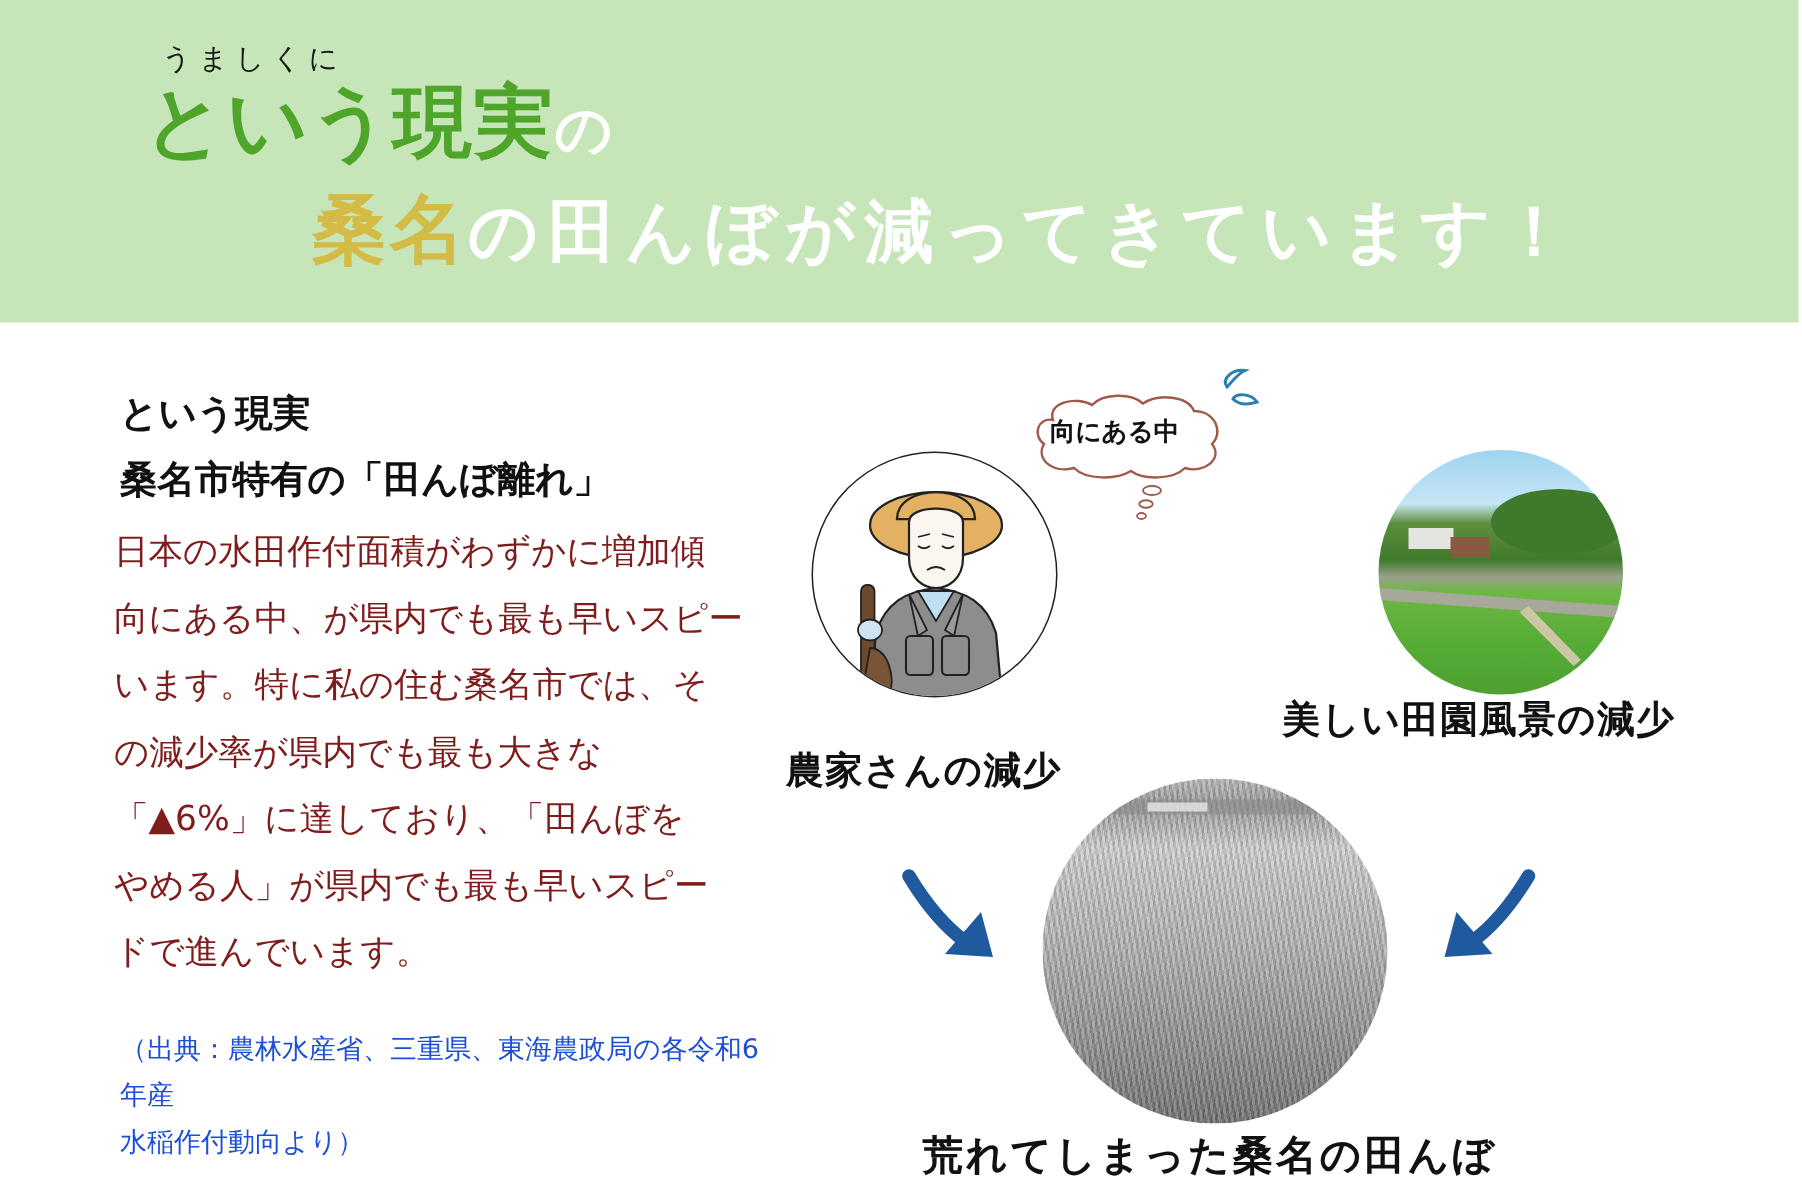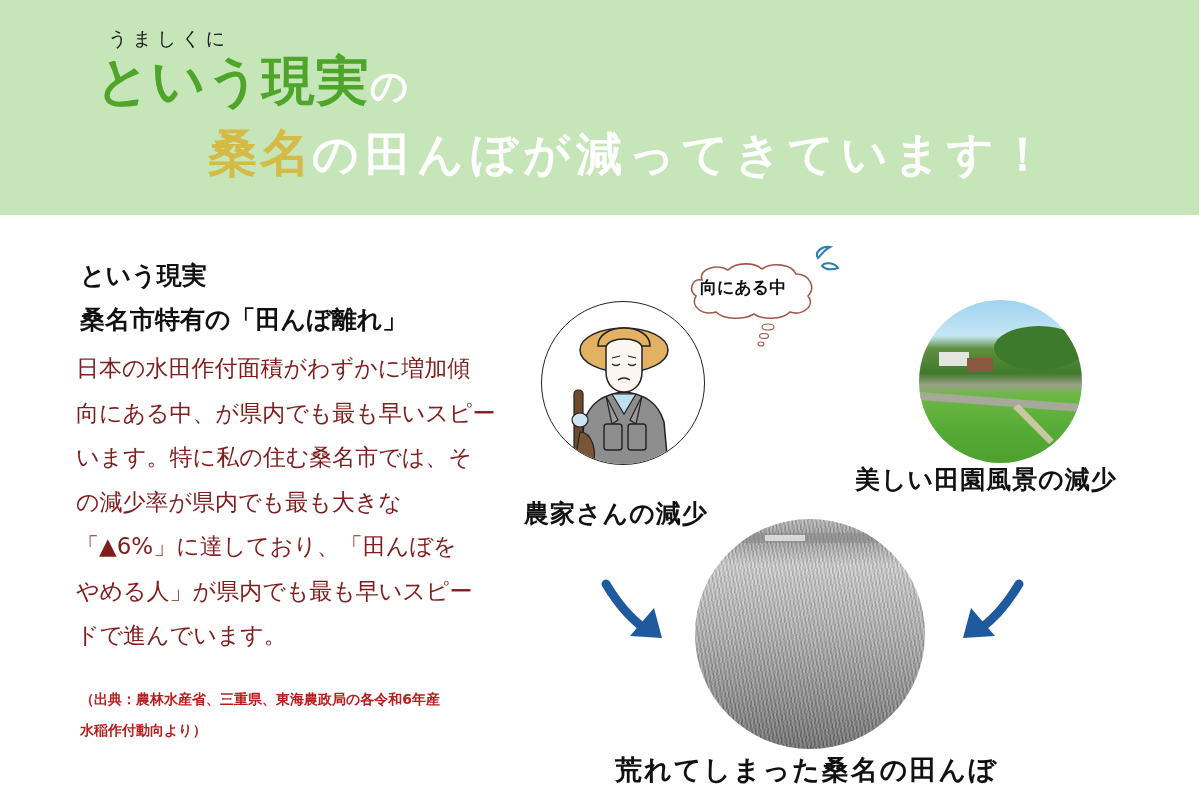--- a/index.html
+++ b/index.html
@@ -33,21 +33,21 @@
     .heading {
       position: absolute; left: 80px; top: 254px; width: 420px;
       font-size: 25px; font-weight: bold; line-height: 44px; color: #111;
     }
     .body-text {
       position: absolute; left: 76px; top: 346px; width: 420px;
       font-size: 23px; line-height: 44.5px; color: #7f1d1d;
     }
     .source {
       position: absolute; left: 80px; top: 684px; width: 430px;
-      font-size: 14px; line-height: 31px; color: #b91c1c; font-weight: bold;
+      font-size: 18px; line-height: 31px; color: #1d4ed8;
     }
 
     
     .circle {
       position: absolute; border-radius: 50%; overflow: hidden;
     }
     .farmer-circle {
       left: 541px; top: 301px; width: 164px; height: 164px;
       border: 1.5px solid #222; background: #fff;
     }

